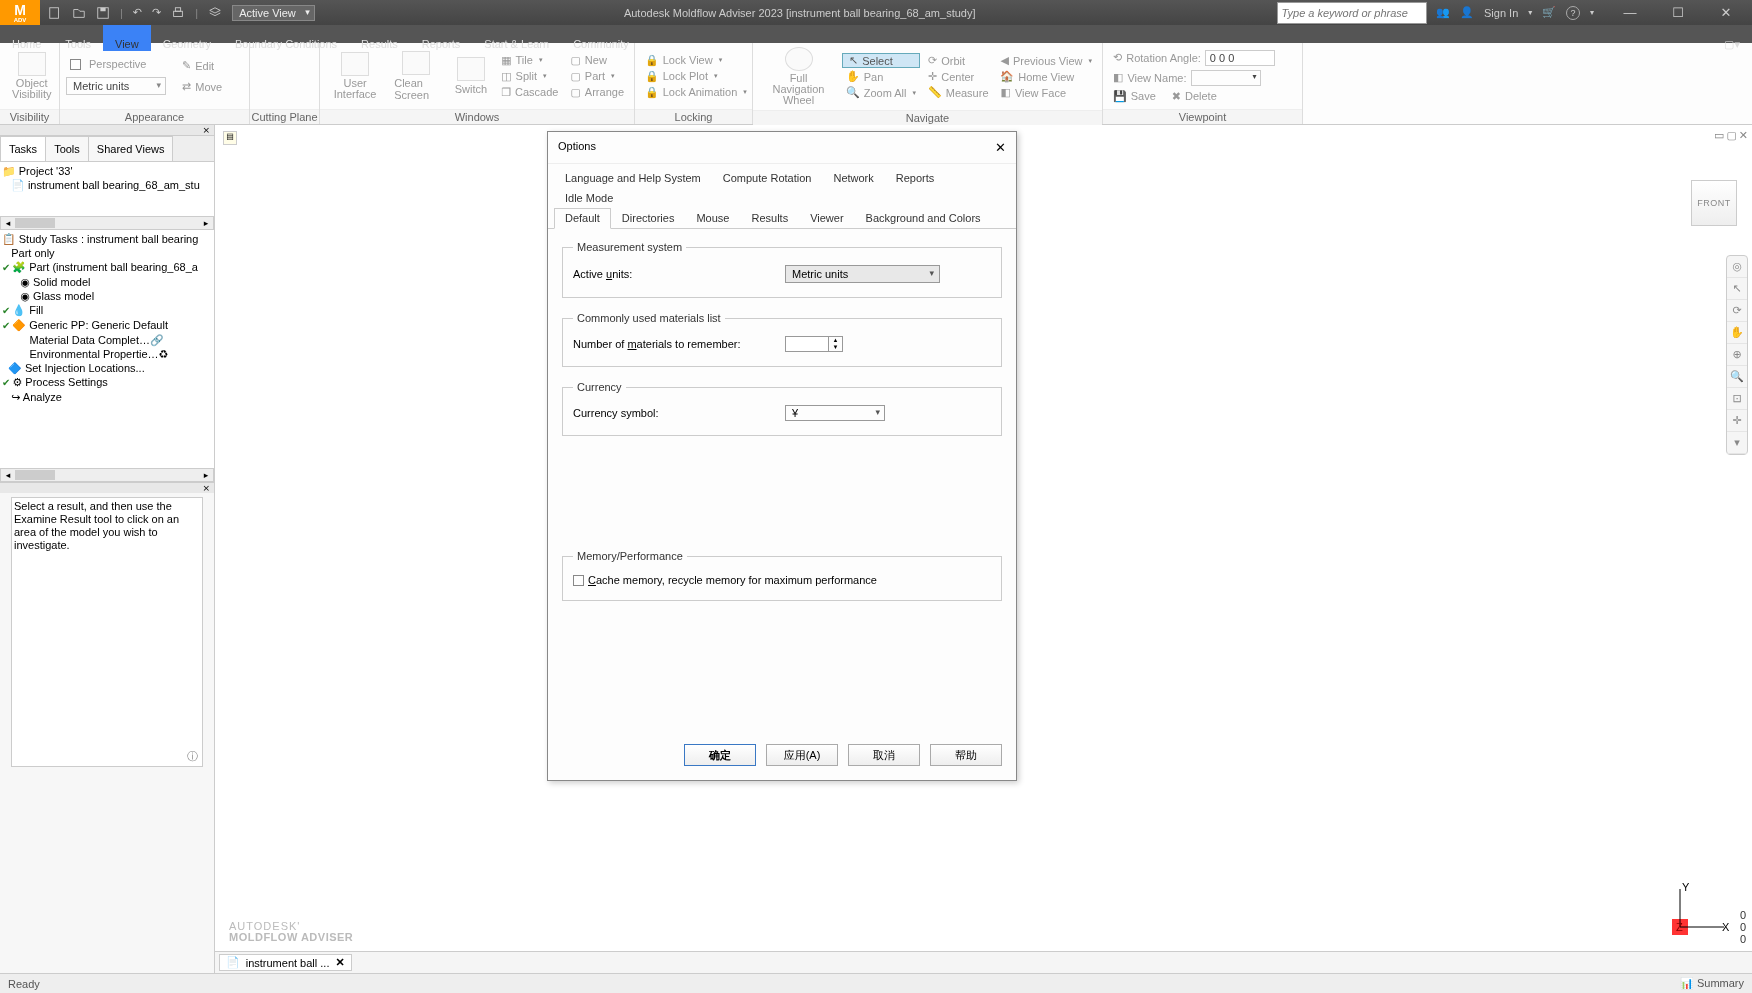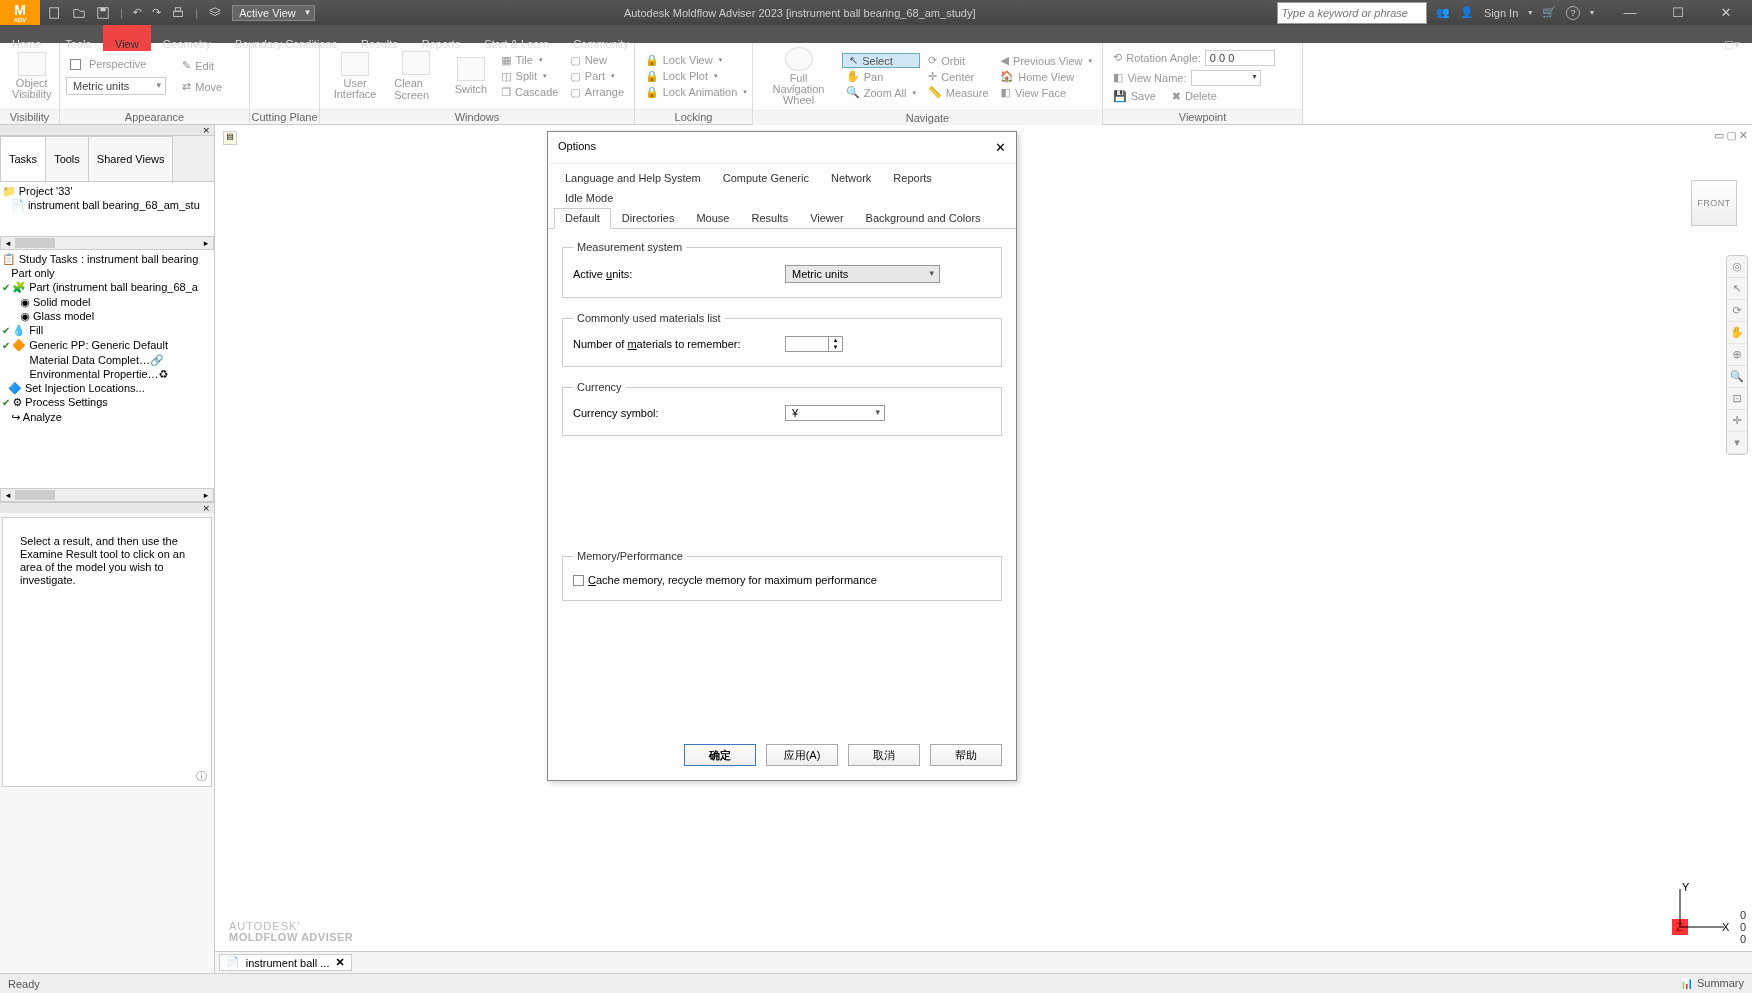--- a/index.html
+++ b/index.html
@@ -16,21 +16,21 @@
 .active-view-dd::after { content: "▾"; position: absolute; right: 4px; font-size: 9px; }
 .app-title { flex: 1; text-align: center; }
 .search-box { width: 150px; height: 22px; background: #fff; border: 1px solid #999; color: #999; font-style: italic; padding: 0 4px; }
 .signin-area { display: flex; gap: 10px; padding: 0 10px; align-items: center; }
 .win-btns { display: flex; gap: 20px; padding: 0 12px; }
 .win-btn { width: 28px; text-align: center; font-size: 13px; color: #ccc; }
 
 
 .menubar { height: 18px; background: #555; display: flex; align-items: stretch; }
 .menubar .mitem { padding: 13px 12px; color: #ddd; }
-.menubar .mitem.active { background: #ef4444; color: #333; }
+.menubar .mitem.active { background: #3b82f6; color: #333; }
 
 
 .ribbon { height: 82px; background: #fdfdfd; border-bottom: 1px solid #ccc; display: flex; }
 .rgroup { border-right: 1px solid #ddd; display: flex; flex-direction: column; }
 .rgroup-body { flex: 1; display: flex; align-items: center; padding: 2px 6px; gap: 4px; }
 .rgroup-label { text-align: center; font-size: 11px; color: #666; padding: 1px 0; background: #f5f5f5; border-top: 1px solid #eee; }
 .rbtn { display: flex; align-items: center; gap: 4px; color: #999; padding: 1px 4px; white-space: nowrap; }
 .rbtn.selected { background: #cfe6f5; border: 1px solid #6ab; padding: 0 6px; color: #555; }
 .rbig { display: flex; flex-direction: column; align-items: center; color: #999; padding: 2px 6px; gap: 2px; }
 .rbig-icon { width: 28px; height: 24px; border: 1px solid #ddd; background: #fafafa; }
@@ -38,28 +38,28 @@
 .dd-tri { font-size: 7px; color: #888; margin-left: 2px; }
 .units-dd { border: 1px solid #ccc; padding: 2px 6px; width: 100px; position: relative; color: #444; }
 .units-dd::after { content: "▾"; position: absolute; right: 4px; font-size: 9px; color: #888; }
 .rot-input { border: 1px solid #ccc; width: 70px; padding: 1px 4px; color: #444; }
 
 
 .main { display: flex; height: calc(993px - 25px - 18px - 82px - 20px); }
 .left-panel { width: 215px; background: #f7f7f7; border-right: 1px solid #ccc; display: flex; flex-direction: column; font-family: "Courier New", monospace; }
 .pane-close { text-align: right; padding: 0 4px; font-size: 9px; background: #e8e8e8; border-bottom: 1px solid #ccc; }
 .tabs-row { display: flex; background: #eee; border-bottom: 1px solid #ccc; }
-.tabs-row .tab { padding: 16px 8px; border: 1px solid #ccc; border-bottom: none; background: #f7f7f7; margin-right: -1px; }
+.tabs-row .tab { padding: 6px 8px; border: 1px solid #ccc; border-bottom: none; background: #f7f7f7; margin-right: -1px; }
 .tabs-row .tab.active { background: #fff; }
 .tree { background: #fff; overflow: hidden; padding: 2px; font-size: 11px; line-height: 14px; }
 .tree-row { white-space: nowrap; overflow: hidden; text-overflow: clip; }
 .hscroll { height: 14px; background: #eee; border: 1px solid #ccc; display: flex; align-items: center; }
 .hscroll .arrow { width: 14px; text-align: center; font-size: 9px; }
 .hscroll .thumb { width: 40px; height: 10px; background: #ccc; }
-.info-box { background: #fff; border: 1px solid #ccc; margin: 4px 2px; height: 270px; padding: 17px; font-family: Arial; font-size: 10px; line-height: 12px; position: relative; }
+.info-box { background: #fff; border: 1px solid #ccc; margin: 4px 11px; height: 270px; padding: 2px; font-family: Arial; font-size: 10px; line-height: 12px; position: relative; }
 
 .canvas-area { flex: 1; background: #fff; position: relative; }
 .doc-indicator { position: absolute; top: 6px; left: 8px; width: 14px; height: 14px; border: 1px solid #ccc; background: #fffde7; font-size: 8px; text-align: center; }
 .doc-mini { position: absolute; top: 4px; right: 4px; display: flex; gap: 2px; font-size: 9px; color: #888; }
 .front-btn { position: absolute; top: 55px; right: 15px; width: 46px; height: 46px; border: 1px solid #ccc; background: linear-gradient(#fff,#eee); color: #888; font-size: 9px; display: flex; align-items: center; justify-content: center; letter-spacing: 0.5px; }
 .vtoolbar { position: absolute; top: 130px; right: 4px; width: 22px; background: #f5f5f5; border: 1px solid #ccc; border-radius: 4px; display: flex; flex-direction: column; }
 .vtoolbar .vt { height: 22px; display: flex; align-items: center; justify-content: center; font-size: 11px; color: #888; border-bottom: 1px solid #e5e5e5; }
 .axis-widget { position: absolute; bottom: 30px; right: 20px; width: 60px; height: 60px; }
 .coords { position: absolute; bottom: 28px; right: 6px; font-size: 10px; text-align: right; color: #333; line-height: 12px; }
 .watermark { position: absolute; bottom: 30px; left: 14px; color: #bbb; font-size: 10px; line-height: 11px; font-family: Arial; }
@@ -360,21 +360,21 @@
   </div>
 </div>
 
 <div class="dialog">
   <div class="dlg-title">
     <span>Options</span>
     <span style="font-size:13px">✕</span>
   </div>
   <div class="dlg-tabs">
     <span class="dt">Language and Help System</span>
-    <span class="dt">Compute Generic</span>
+    <span class="dt">Compute Rotation</span>
     <span class="dt">Network</span>
     <span class="dt">Reports</span>
     <span class="dt">Idle Mode</span>
     <div style="flex-basis:100%;height:0"></div>
     <span class="dt active">Default</span>
     <span class="dt">Directories</span>
     <span class="dt">Mouse</span>
     <span class="dt">Results</span>
     <span class="dt">Viewer</span>
     <span class="dt">Background and Colors</span>

